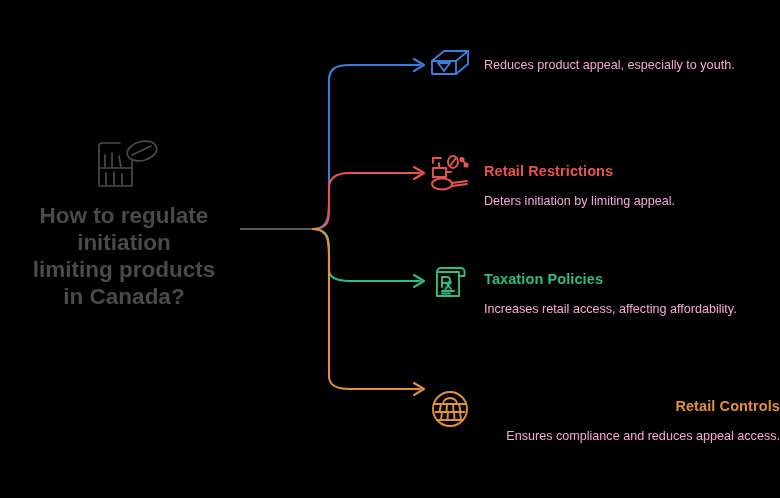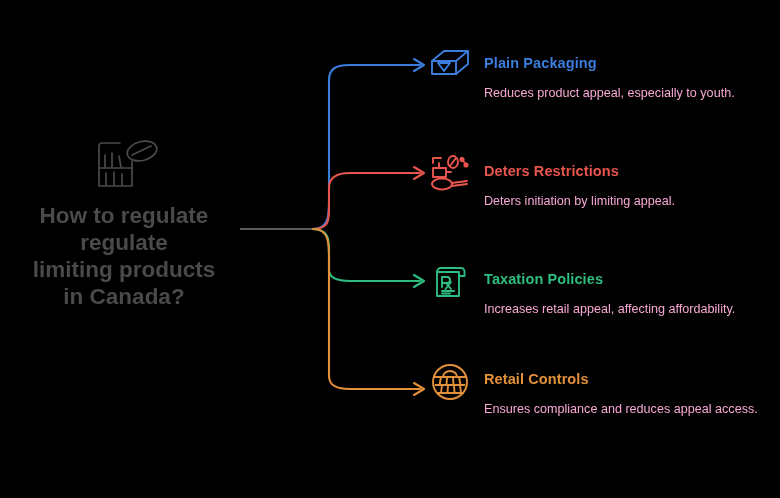--- a/index.html
+++ b/index.html
@@ -26,21 +26,21 @@
     font-size:14.5px;font-weight:bold;line-height:18px;letter-spacing:.1px;
     padding-top:10px;
   }
   .branch .b-desc{
     color:#f9a8d4;font-size:12.6px;line-height:19px;font-weight:500;
     padding-top:12px;max-width:300px;
   }
   #branch-0{top:44px;}
   #branch-1{top:152px;}
   #branch-2{top:260px;}
-  #branch-3{top:360px;}
+  #branch-3{top:387px;text-align:right;}
 </style>
 </head>
 <body>
 
 <div id="stage">
 
   <div id="center-block">
     <svg id="root-icon" viewBox="0 0 74 62" fill="none">
       <g stroke="#4a4a4a" stroke-width="1.7" stroke-linejoin="round" stroke-linecap="round">
 
@@ -56,21 +56,21 @@
         <path d="M19 43 L19 55"></path>
         <path d="M27 42 L27 55"></path>
         <path d="M35 44 L35 55"></path>
 
         <ellipse cx="55" cy="21" rx="15" ry="9.5" transform="rotate(-14 55 21)"></ellipse>
         <path d="M45 25 L64 16"></path>
       </g>
     </svg>
     <div id="root-title">
       <div>How to regulate</div>
-      <div>regulate</div>
+      <div>initiation</div>
       <div>limiting products</div>
       <div>in Canada?</div>
     </div>
   </div>
 
   <svg id="links" viewBox="0 0 780 498">
 
     <path d="M240 229 L313 229" stroke="#5a5a5a" stroke-width="2.1" fill="none"></path>
 
     <path d="M313 229 C329 229 329 215 329 200 L329 80 C329 68 337 65 350 65 L420 65" stroke="#3b7ddd" stroke-width="2.1" fill="none" stroke-linecap="round"></path>
@@ -89,21 +89,20 @@
   <div class="branch" id="branch-0">
     <svg class="ico" viewBox="0 0 44 44" fill="none">
       <g stroke="#3b7ddd" stroke-width="1.9" stroke-linejoin="round" stroke-linecap="round">
         <path d="M4 17 L16 7 L40 7 L40 20 L28 30 L4 30 Z"></path>
         <path d="M4 17 L28 17 L40 7"></path>
         <path d="M28 17 L28 30"></path>
         <path d="M10 19 L22 19 L16 27 Z"></path>
       </g>
     </svg>
     <div class="txt">
-      <div class="b-title" style="color:#3b7ddd">Plain Packaging</div>
       <div class="b-desc">Reduces product appeal, especially to youth.</div>
     </div>
   </div>
 
   <div class="branch" id="branch-1">
     <svg class="ico" viewBox="0 0 44 44" fill="none">
       <g stroke="#e8554e" stroke-width="1.9" stroke-linejoin="round" stroke-linecap="round">
 
         <path d="M5 11 L5 6 L13 6"></path>
         <rect x="5" y="16" width="13" height="9"></rect>
@@ -116,21 +115,21 @@
         <path d="M33 6 L39 14"></path>
         <circle cx="34" cy="7.5" r="1.6"></circle>
         <circle cx="38" cy="13" r="1.6"></circle>
 
         <ellipse cx="14" cy="32" rx="10" ry="5.5"></ellipse>
         <path d="M24 31 L39 29"></path>
         <path d="M24 34 L39 32"></path>
       </g>
     </svg>
     <div class="txt">
-      <div class="b-title" style="color:#e8554e">Deters Restrictions</div>
+      <div class="b-title" style="color:#e8554e">Retail Restrictions</div>
       <div class="b-desc">Deters initiation by limiting appeal.</div>
     </div>
   </div>
 
   <div class="branch" id="branch-2">
     <svg class="ico" viewBox="0 0 44 44" fill="none">
       <g stroke="#2ebd80" stroke-width="1.9" stroke-linejoin="round" stroke-linecap="round">
         <path d="M9 12 A4 4 0 0 1 13 8 L33 8 A3.5 3.5 0 0 1 36.5 11.5 L36.5 16 L31 16"></path>
         <path d="M9 12 L9 36 L31 36 L31 12 Z"></path>
 
@@ -138,21 +137,21 @@
         <path d="M14 17 L19 17 A3 3 0 0 1 19 23 L14 23"></path>
         <path d="M18 23 L23 29"></path>
         <path d="M23 22 L17.5 29"></path>
 
         <path d="M14 31 L26 31"></path>
         <path d="M14 33.5 L22 33.5"></path>
       </g>
     </svg>
     <div class="txt">
       <div class="b-title" style="color:#2ebd80">Taxation Policies</div>
-      <div class="b-desc">Increases retail appeal, affecting affordability.</div>
+      <div class="b-desc">Increases retail access, affecting affordability.</div>
     </div>
   </div>
 
   <div class="branch" id="branch-3">
     <svg class="ico" viewBox="0 0 44 44" fill="none">
       <g stroke="#e2913a" stroke-width="1.9" stroke-linejoin="round" stroke-linecap="round">
         <circle cx="22" cy="22" r="17"></circle>
         <path d="M6 17 L38 17"></path>
         <path d="M7.5 25 L36.5 25"></path>
         <path d="M9 33 L35 33"></path>

